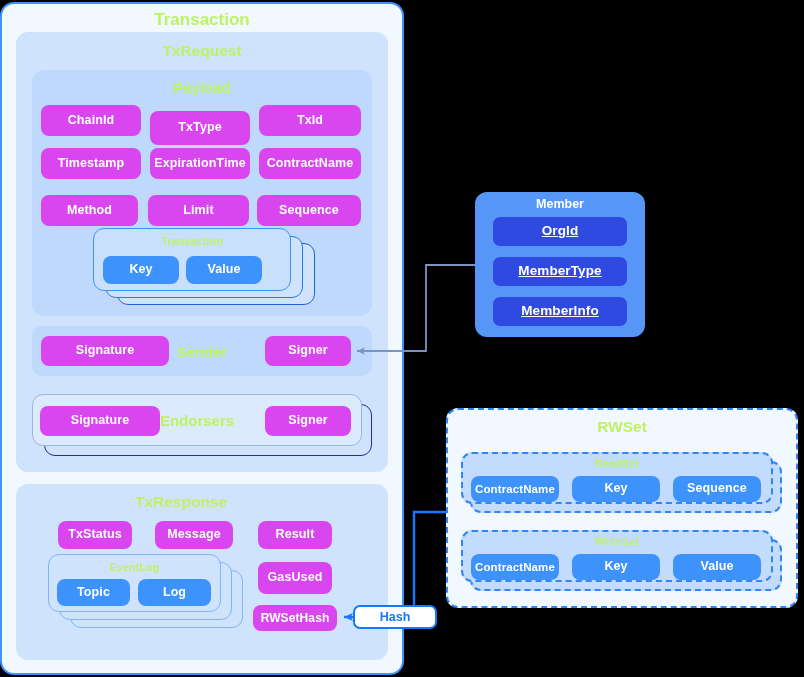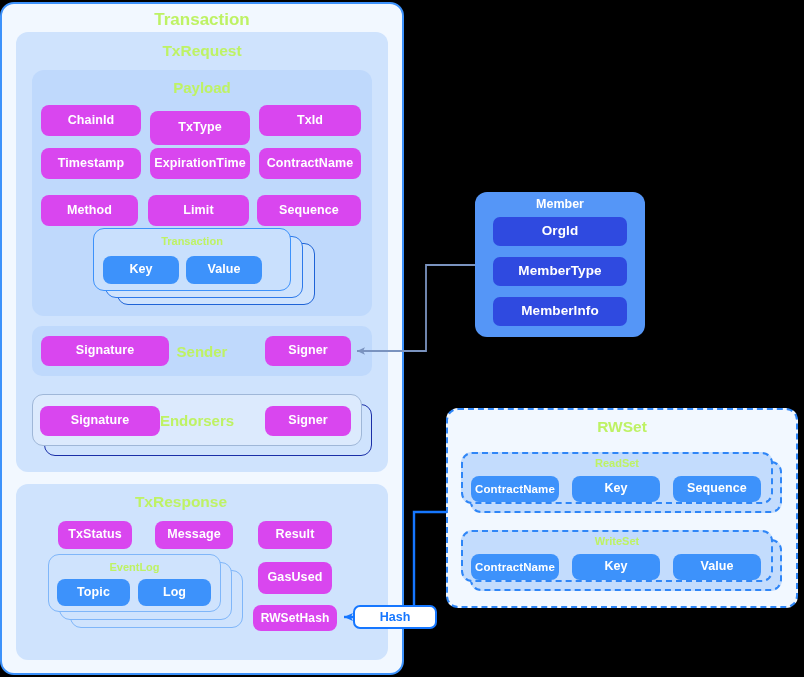--- a/index.html
+++ b/index.html
@@ -9,21 +9,21 @@
   .canvas{position:absolute;left:0;top:0;width:804px;height:677px;}
 
   
   .chip{
     background:#d946ef;color:#fff;border-radius:8px;
     display:flex;align-items:center;justify-content:center;
     font-size:12.5px;font-weight:700;letter-spacing:.1px;
     text-align:center;line-height:1.05;
     position:absolute;box-sizing:border-box;
   }
-  .chip.dark{background:#2f4ae0;font-size:13.5px;border-radius:7px;}
+  .chip.dark{background:#2f4ae0;font-size:13.5px;border-radius:7px;text-decoration:underline;}
   .chip.bright{background:#3d92fb;}
 
   
   .gtitle{
     position:absolute;color:#bef264;font-weight:700;text-align:center;
     white-space:nowrap;
   }
   .t-transaction{font-size:17px;}
   .t-req{font-size:15.5px;}
   .t-payload{font-size:15px;}

